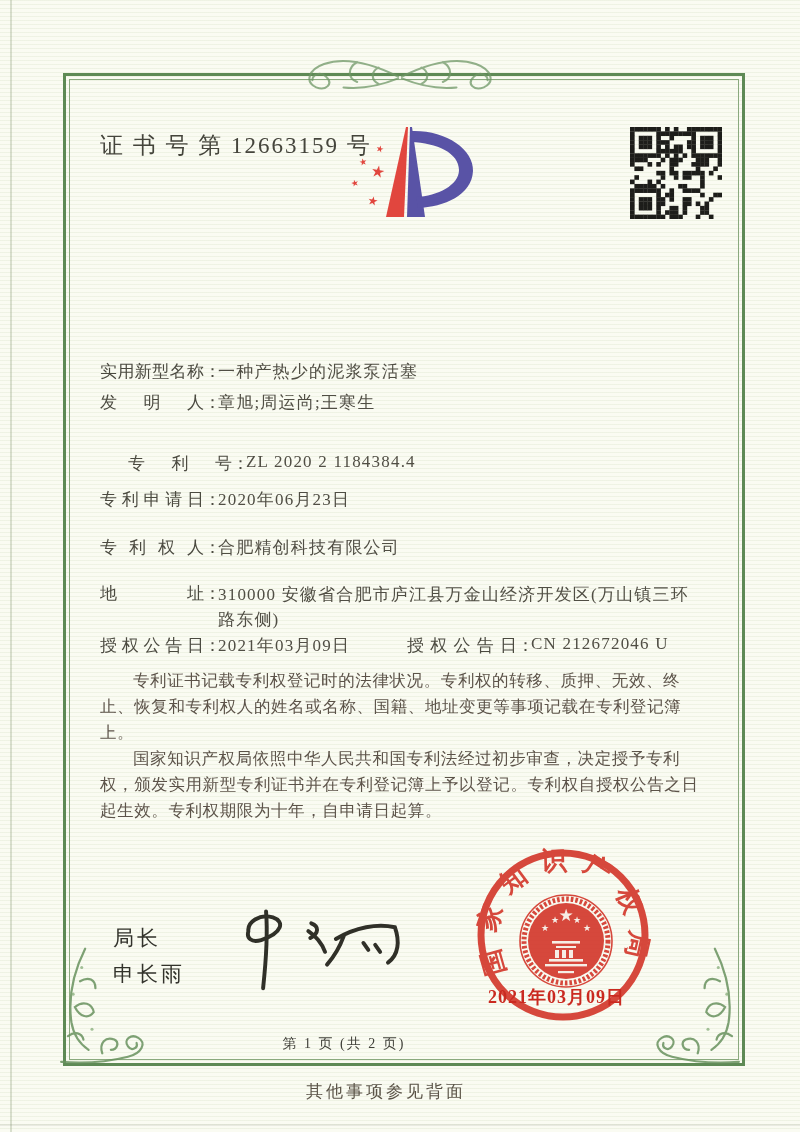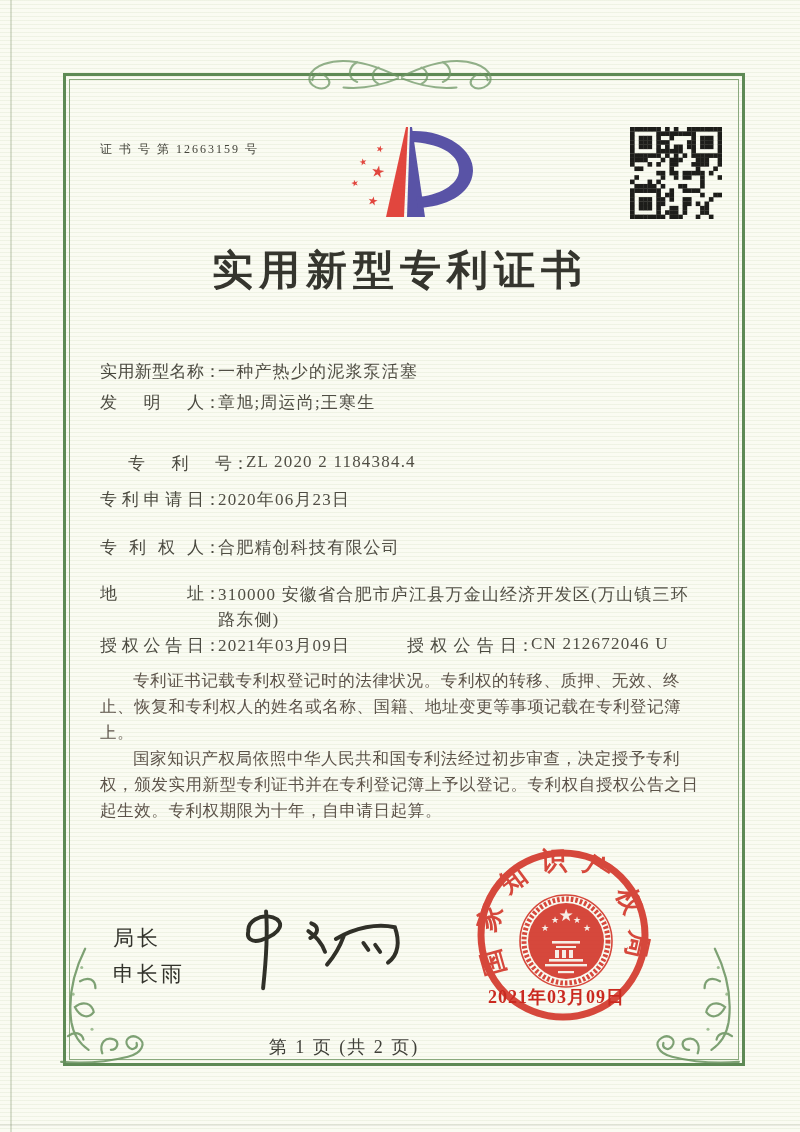--- a/index.html
+++ b/index.html
@@ -8,42 +8,42 @@
     font-family:"Liberation Serif","DejaVu Serif",serif;
     background:
       repeating-linear-gradient(180deg, rgba(170,190,142,0.14) 0px, rgba(170,190,142,0.14) 1px, rgba(255,255,255,0) 1px, rgba(255,255,255,0) 4px),
       #fafbf2;
   }
   .scan-edge-left{position:absolute;left:10px;top:0;width:2px;height:100%;background:rgba(140,155,120,0.30);}
   .scan-edge-bottom{position:absolute;left:0;top:1124px;width:100%;height:2px;background:rgba(90,90,80,0.10);}
   .frame{position:absolute;left:63px;top:73px;width:682px;height:993px;border:3px solid #5e8a55;box-sizing:border-box;}
   .frame::before{content:'';position:absolute;inset:3px;border:1px solid #8aa97e;}
   .ornament{position:absolute;pointer-events:none;}
-  .cert-number{position:absolute;left:100px;top:141px;font-size:12px;color:#45453c;letter-spacing:2px;}
+  .cert-number{position:absolute;left:100px;top:130px;font-size:23px;color:#45453c;letter-spacing:2px;}
   .logo{position:absolute;left:340px;top:112px;width:150px;height:124px;}
   .qr{position:absolute;left:630px;top:127px;width:92px;height:92px;}
   .title{position:absolute;left:0;top:243px;width:800px;text-align:center;
     font-size:41px;font-weight:700;letter-spacing:6px;color:#35352e;}
   .fields{position:absolute;left:100px;top:344px;width:614px;font-size:17px;color:#4e4c42;}
   .field-row{position:absolute;left:0;white-space:nowrap;}
   .field-row.wrap{white-space:normal;}
   .f-label{display:inline-block;width:104px;text-align:justify;text-align-last:justify;color:#4b4a40;vertical-align:top;}
   .f-colon{display:inline-block;width:14px;vertical-align:top;}
   .f-value{display:inline-block;letter-spacing:1.2px;color:#504e44;vertical-align:top;}
   .f-value.addr{width:478px;white-space:normal;line-height:25px;}
   .pair2{position:absolute;left:307px;top:0;white-space:nowrap;}
   .body-text{position:absolute;left:100px;top:668px;width:614px;font-size:16.5px;line-height:26px;
     color:#5c5349;letter-spacing:0.6px;}
   .body-text p{margin:0;text-indent:2em;}
   .signer{position:absolute;left:113px;top:920px;font-size:21px;line-height:36px;color:#32322b;letter-spacing:3px;}
   .signature{position:absolute;left:218px;top:882px;width:220px;height:118px;}
   .seal{position:absolute;left:473px;top:845px;width:180px;height:180px;opacity:0.93;}
   .seal-date{position:absolute;left:488px;top:985px;width:170px;font-size:18px;color:#ca2a20;
     letter-spacing:1px;font-weight:600;}
-  .page-footer{position:absolute;left:0;top:1035px;width:688px;text-align:center;font-size:18px;
+  .page-footer{position:absolute;left:0;top:1035px;width:688px;text-align:center;font-size:14px;
     color:#3f3f38;letter-spacing:2px;}
   .back-note{position:absolute;left:0;top:1080px;width:772px;text-align:center;font-size:17px;
     color:#5a5347;letter-spacing:3px;}
   svg{display:block;}
 </style>
 </head>
 <body>
 
 <div class="paper">
 
@@ -330,21 +330,20 @@
       <rect x="21.90" y="87.62" width="4.63" height="4.63"></rect>
       <rect x="26.29" y="87.62" width="4.63" height="4.63"></rect>
       <rect x="30.67" y="87.62" width="4.63" height="4.63"></rect>
       <rect x="39.43" y="87.62" width="4.63" height="4.63"></rect>
       <rect x="43.81" y="87.62" width="4.63" height="4.63"></rect>
       <rect x="48.19" y="87.62" width="4.63" height="4.63"></rect>
       <rect x="65.71" y="87.62" width="4.63" height="4.63"></rect>
       <rect x="78.86" y="87.62" width="4.63" height="4.63"></rect>
     </svg>
 
-  <div class="title">实用新型专利证书</div>
 
   <div class="fields">
     <div class="field-row" style="top:16px;">
       <span class="f-label">实用新型名称</span><span class="f-colon">：</span><span class="f-value">一种产热少的泥浆泵活塞</span>
     </div>
     <div class="field-row" style="top:47px;">
       <span class="f-label">发明人</span><span class="f-colon">：</span><span class="f-value">章旭;周运尚;王寒生</span>
     </div>
     <div class="field-row" style="top:108px;margin-left:28px;">
       <span class="f-label">专利号</span><span class="f-colon">：</span><span class="f-value">ZL 2020 2 1184384.4</span>
@@ -416,14 +415,15 @@
       <rect x="96" y="105" width="4" height="8"></rect>
       <rect x="76" y="114" width="34" height="2.6"></rect>
       <rect x="72" y="119" width="42" height="2.4"></rect>
       <rect x="85" y="126" width="16" height="2.2"></rect>
     </g>
   </svg>
 
   <div class="seal-date">2021年03月09日</div>
 
   <div class="page-footer">第 1 页 (共 2 页)</div>
+  <div class="back-note">其他事项参见背面</div>
 
 </div>
 
 </body></html>

